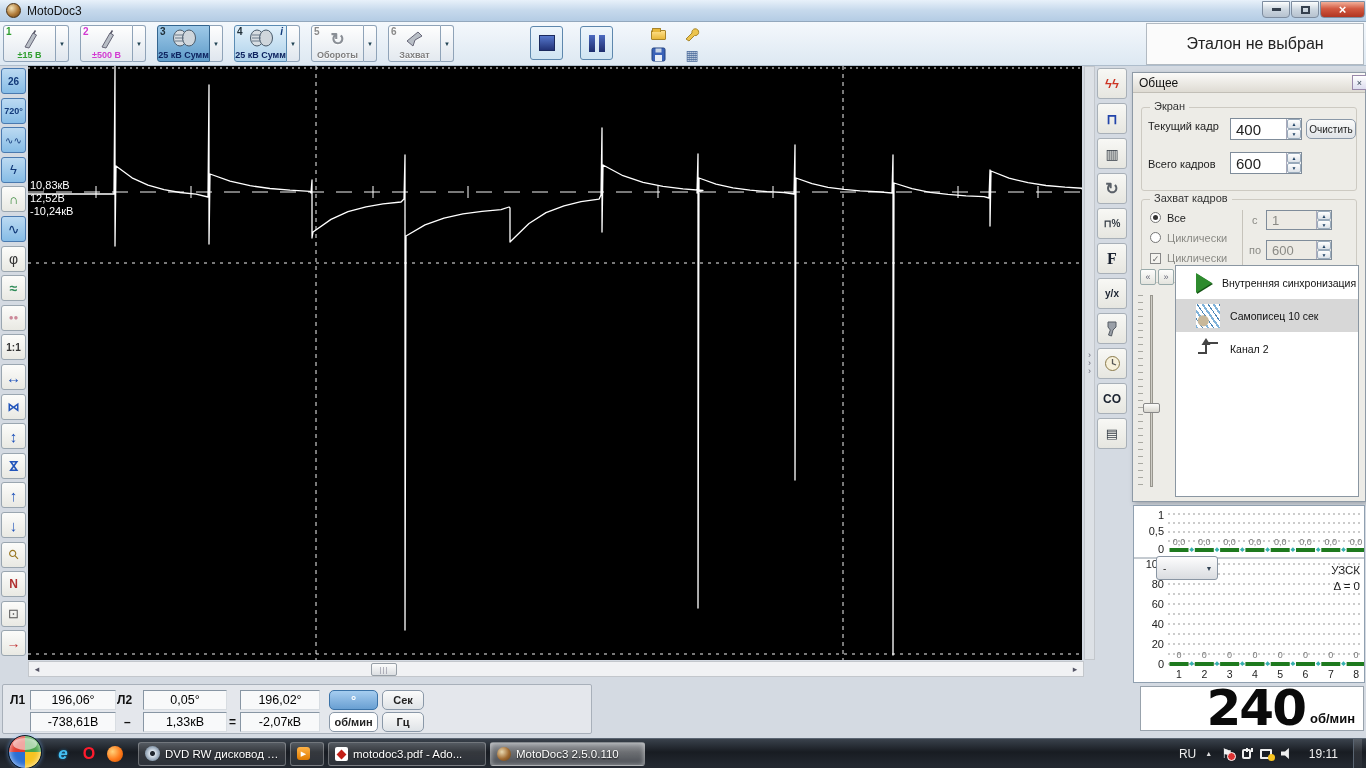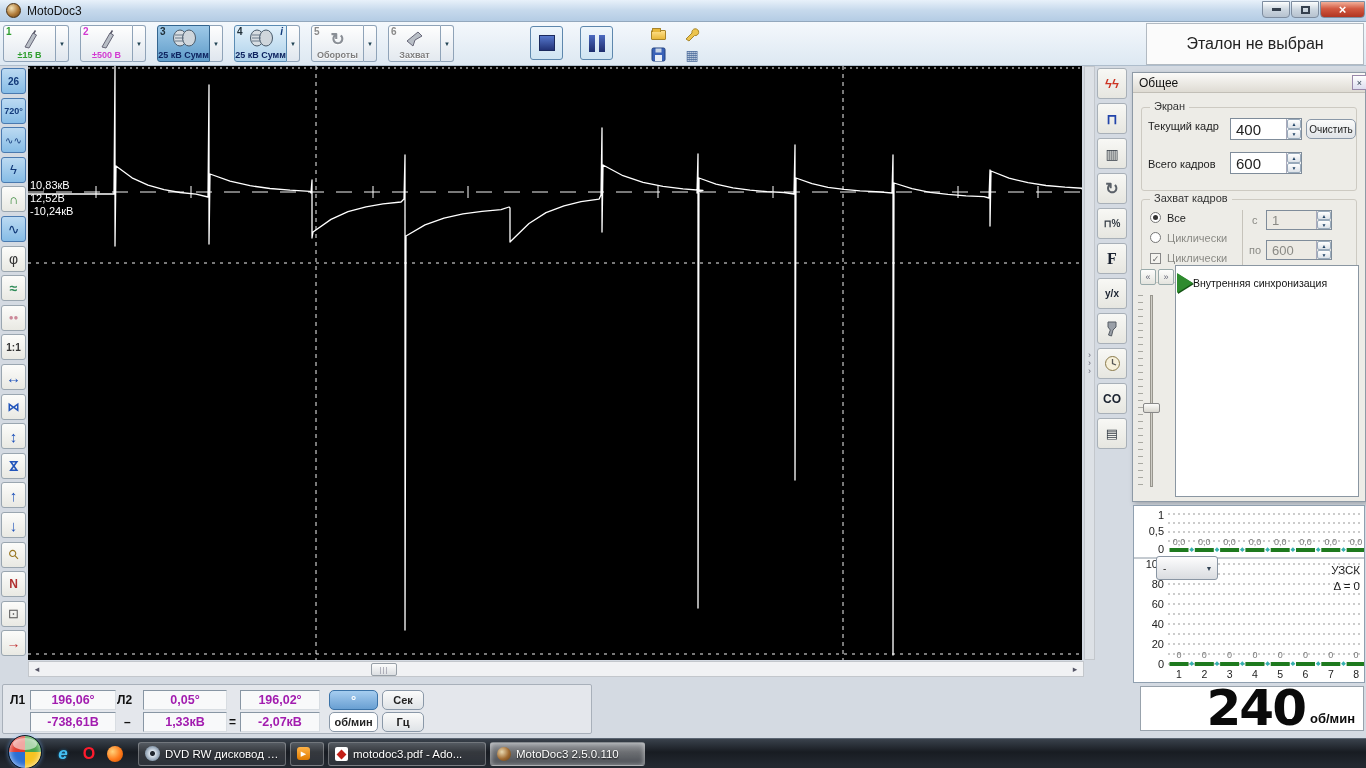--- a/index.html
+++ b/index.html
@@ -67,40 +67,40 @@
   .spin.dis{background:#eceae4}.spin.dis .val{color:#8a8a85}
   .btn{border:1px solid #8a98a8;border-radius:5px;background:linear-gradient(#fbfbfa,#dfe3e7);font-size:10px;color:#222;display:flex;align-items:center;justify-content:center;cursor:pointer}
   .radio{position:absolute;width:11px;height:11px;border-radius:50%;border:1px solid #777;background:#fff}
   .radio.on::after{content:"";position:absolute;left:2px;top:2px;width:5px;height:5px;border-radius:50%;background:#333}
   .chk{position:absolute;width:11px;height:11px;border:1px solid #888;background:#f4f3ef;font-size:9px;color:#666;display:flex;align-items:center;justify-content:center}
   .navbtn{position:absolute;width:16px;height:16px;border:1px solid #9aa;border-radius:2px;background:linear-gradient(#fdfdfc,#e4e4de);font-size:9px;color:#667;display:flex;align-items:center;justify-content:center;cursor:pointer}
   #ticks{position:absolute;left:5px;top:222px;width:5px;height:192px;background:repeating-linear-gradient(to bottom,#a9a9a2 0 1px,transparent 1px 7px)}
   #slider-track{position:absolute;left:17px;top:222px;width:3px;height:192px;background:#cfcdc6;border:1px solid #98968e;cursor:pointer}
   #slider-thumb{position:absolute;left:10px;top:330px;width:17px;height:10px;border:1px solid #888;border-radius:2px;background:linear-gradient(#fcfcfa,#d8d6ce);cursor:grab}
   #synclist{position:absolute;left:42px;top:192px;width:184px;height:232px;background:#fff;border:1px solid #8a96a2;overflow:hidden}
-  .srow{position:relative;height:33px;display:flex;align-items:center;gap:0;padding-left:1px;cursor:pointer}
+  .srow{position:relative;height:33px;display:flex;align-items:center;gap:10px;padding-left:20px;cursor:pointer}
   .srow.sel{background:#d7d7d7}
   .srow .lbl{font-size:10.5px;color:#111}
   .play-tri{width:0;height:0;border-left:16px solid #2e8b2e;border-top:10px solid transparent;border-bottom:10px solid transparent;filter:drop-shadow(1px 1px 0 #145214)}
   .rec-ico{width:24px;height:24px;background:
      radial-gradient(circle at 30% 70%,#c8b89a 0 5px,transparent 6px),
      repeating-linear-gradient(55deg,#7fb2d9 0 2px,#fff 2px 5px,#4a86b8 5px 6px,#fff 6px 9px)}
 
   
   #minipanel{left:1133px;top:505px;width:232px;height:178px;background:#fff;border:1px solid #90a0b0}
   #combo{position:absolute;left:22px;top:50px;width:62px;height:24px;border:1px solid #8a96a4;border-radius:3px;background:linear-gradient(#fdfdfd,#d9dce0);display:flex;align-items:center;cursor:pointer}
   #combo .cv{flex:1;padding-left:6px;font-size:10px;color:#333}
   #combo .ca{width:16px;font-size:7px;color:#345;text-align:center}
 
   
   #rpmbox{left:1140px;top:686px;width:224px;height:45px;background:#fff;border:1px solid #98a2ac;display:flex;align-items:flex-end;justify-content:flex-end;padding:0 8px 1px 0}
   #rpm-val{font-family:"DejaVu Sans",sans-serif;font-size:50px;font-weight:bold;line-height:42px;color:#0a0a0a;letter-spacing:-2px}
   #rpm-unit{font-size:13px;font-weight:bold;color:#0a0a0a;margin:0 0 3px 5px}
   #measure{left:2px;top:684px;width:590px;height:50px;background:#e4e7ec;border:1px solid #a8b0ba;border-radius:2px}
-  .mfield{position:absolute;height:20px;background:#f8f9fa;border:1px solid;border-color:#8896a4 #d8dde2 #d8dde2 #8896a4;display:flex;align-items:center;justify-content:center;font-size:12.5px;font-weight:bold;color:#a21caf}
+  .mfield{position:absolute;height:20px;background:#f8f9fa;border:1px solid;border-color:#8896a4 #d8dde2 #d8dde2 #8896a4;display:flex;align-items:center;justify-content:center;font-size:12.5px;font-weight:normal;color:#000000}
   .mlabel{position:absolute;font-size:12px;font-weight:bold;color:#111}
   .ubtn{position:absolute;height:20px;font-weight:bold;font-size:11px}
   .ubtn.deg{background:linear-gradient(#a6cdf0,#699fd2);border-color:#3a72a8;color:#fff;font-size:13px}
   .ubtn.white{background:#fff}
 
   
   #taskbar{left:0;top:738px;width:1366px;height:30px;background:linear-gradient(#3a424c,#181c22 45%,#232830 90%);border-top:1px solid #5a6572;display:flex;align-items:center}
   #start-orb{width:34px;height:34px;margin:-4px 8px 0 8px;border-radius:50%;border:1px solid #0a1a2a;position:relative;background:conic-gradient(#4aa54a 0 90deg,#f7c320 0 180deg,#2a6fd4 0 270deg,#e03c31 0);box-shadow:inset 0 0 6px rgba(255,255,255,.8),0 0 4px rgba(120,180,255,.6);cursor:pointer}
   #start-orb::after{content:"";position:absolute;left:4px;top:2px;width:24px;height:12px;border-radius:50%;background:rgba(255,255,255,.55)}
   .ql{width:26px;height:26px;display:flex;align-items:center;justify-content:center;cursor:pointer}
@@ -439,20 +439,31 @@
 
     <div class="navbtn" style="left:7px;top:196px">«</div>
     <div class="navbtn" style="left:25px;top:196px">»</div>
     <div id="ticks"></div>
     <div id="slider-track"></div>
     <div id="slider-thumb"></div>
     <div id="synclist">
         <div class="srow">
           <span class="play-tri"></span>
           <span class="lbl">Внутренняя синхронизация</span>
+        </div>
+        <div class="srow sel">
+          <span class="rec-ico"></span>
+          <span class="lbl">Самописец 10 сек</span>
+        </div>
+        <div class="srow">
+          <span><svg width="24" height="20" viewBox="0 0 24 20">
+              <path d="M2 16 H10 V6 H22" fill="none" stroke="#444" stroke-width="2"></path>
+              <path d="M10 1 L5.5 8 H14.5 Z" fill="#444"></path>
+            </svg></span>
+          <span class="lbl">Канал 2</span>
         </div>
       </div>
   </div>
 
   <div class="abs" id="minipanel">
     <svg id="minisvg" width="230" height="176" viewBox="0 0 230 176" style="position:absolute;left:0;top:0">
         <line x1="34" x2="228" y1="8" y2="8" stroke="#999" stroke-width="1" stroke-dasharray="2 3"></line>
         <line x1="34" x2="228" y1="17" y2="17" stroke="#999" stroke-width="1" stroke-dasharray="2 3"></line>
         <line x1="34" x2="228" y1="26" y2="26" stroke="#999" stroke-width="1" stroke-dasharray="2 3"></line>
         <line x1="34" x2="228" y1="35" y2="35" stroke="#999" stroke-width="1" stroke-dasharray="2 3"></line>
@@ -585,15 +596,31 @@
         </div>
         <div class="task" style="width: 158px;">
           <span class="pdfi" style="flex: 0 0 auto;"></span>
           <span class="tlabel">motodoc3.pdf - Ado...</span>
         </div>
         <div class="task active" style="width: 155px;">
           <span class="mdi" style="flex: 0 0 auto;"></span>
           <span class="tlabel">MotoDoc3 2.5.0.110</span>
         </div>
       </div>
+    <div id="tray">
+      <span style="font-size:12px;color:#f0f0f0;cursor:pointer">RU</span>
+      <span style="font-size:7px;color:#ddd;cursor:pointer">▲</span>
+      <span class="tico flagb">⚑</span>
+      <span class="tico">
+          <span class="plugi"></span>
+        </span>
+      <span class="tico">
+          <span class="neti"></span>
+        </span>
+      <span class="tico">
+          <span class="spki"></span>
+        </span>
+      <span id="clock-lbl">19:11</span>
+      <span id="showdesk"></span>
+    </div>
   </div>
 
 </div>
 
 </body></html>

